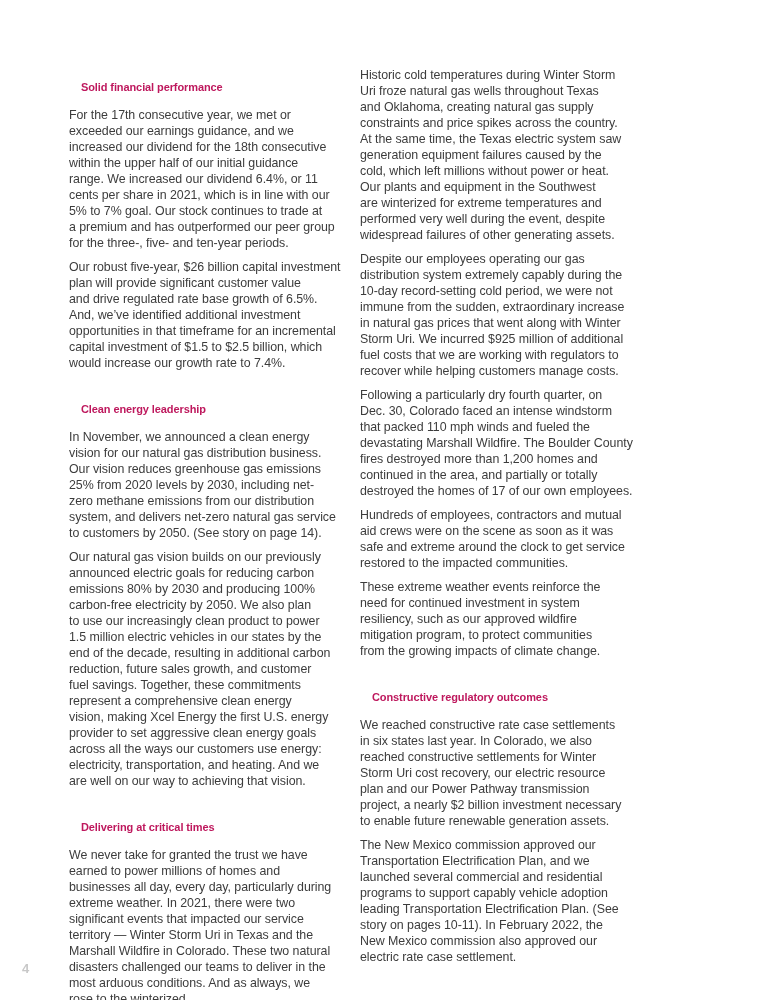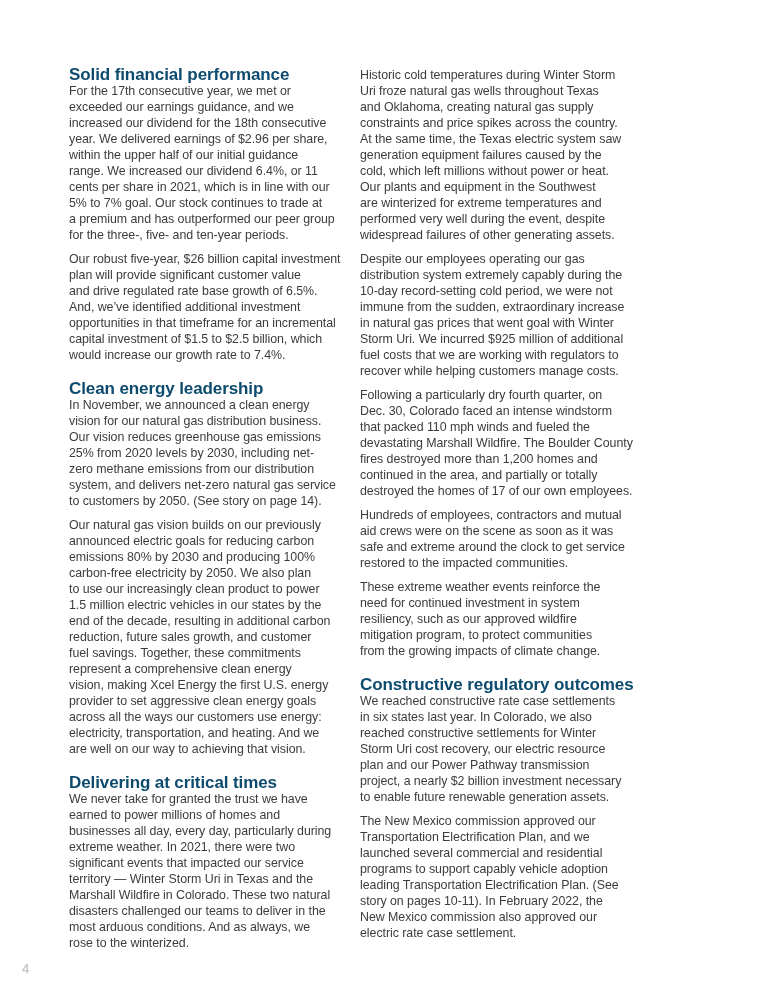--- a/index.html
+++ b/index.html
@@ -2,37 +2,36 @@
 <html><head>
 <meta charset="utf-8">
 <style>
   html, body { margin: 0; padding: 0; background: #ffffff; }
   body { width: 768px; height: 1000px; position: relative; overflow: hidden;
          font-family: "Liberation Sans", sans-serif; color: #3c3c3c; }
   .col { position: absolute; top: 67px; }
   .col-left { left: 69px; width: 282px; }
   .col-right { left: 360px; width: 300px; }
   .section { margin: 0; }
-  .heading { font-weight: bold; color: #0c4a6e; font-size: 17px; line-height: 16px; margin: 0; letter-spacing: -0.1px; }
+  .heading { font-weight: bold; color: #be185d; font-size: 11px; line-height: 16px; margin: 12px; letter-spacing: -0.1px; }
   .para { margin: 0 0 8px 0; }
   .line { display: block; font-size: 12.4px; line-height: 16px; white-space: nowrap; letter-spacing: -0.05px; }
   .gap-head { height: 10px; }
   .page-number { position: absolute; left: 22px; top: 961px; font-size: 13px; font-weight: bold; color: #c8c8c8; }
 </style>
 </head>
 <body>
 
 <div class="col col-left" id="left-col">
     <div class="section">
       <h2 class="heading">Solid financial performance</h2>
       <p class="para">
         <span class="line">For the 17th consecutive year, we met or</span>
         <span class="line">exceeded our earnings guidance, and we</span>
         <span class="line">increased our dividend for the 18th consecutive</span>
-        <span class="line">year. We delivered earnings of $2.96 per share,</span>
         <span class="line">within the upper half of our initial guidance</span>
         <span class="line">range. We increased our dividend 6.4%, or 11</span>
         <span class="line">cents per share in 2021, which is in line with our</span>
         <span class="line">5% to 7% goal. Our stock continues to trade at</span>
         <span class="line">a premium and has outperformed our peer group</span>
         <span class="line">for the three-, five- and ten-year periods.</span>
       </p>
       <p class="para">
         <span class="line">Our robust five-year, $26 billion capital investment</span>
         <span class="line">plan will provide significant customer value</span>
@@ -103,21 +102,21 @@
         <span class="line">Our plants and equipment in the Southwest</span>
         <span class="line">are winterized for extreme temperatures and</span>
         <span class="line">performed very well during the event, despite</span>
         <span class="line">widespread failures of other generating assets.</span>
       </p>
       <p class="para">
         <span class="line">Despite our employees operating our gas</span>
         <span class="line">distribution system extremely capably during the</span>
         <span class="line">10-day record-setting cold period, we were not</span>
         <span class="line">immune from the sudden, extraordinary increase</span>
-        <span class="line">in natural gas prices that went goal with Winter</span>
+        <span class="line">in natural gas prices that went along with Winter</span>
         <span class="line">Storm Uri. We incurred $925 million of additional</span>
         <span class="line">fuel costs that we are working with regulators to</span>
         <span class="line">recover while helping customers manage costs.</span>
       </p>
       <p class="para">
         <span class="line">Following a particularly dry fourth quarter, on</span>
         <span class="line">Dec. 30, Colorado faced an intense windstorm</span>
         <span class="line">that packed 110 mph winds and fueled the</span>
         <span class="line">devastating Marshall Wildfire. The Boulder County</span>
         <span class="line">fires destroyed more than 1,200 homes and</span>

